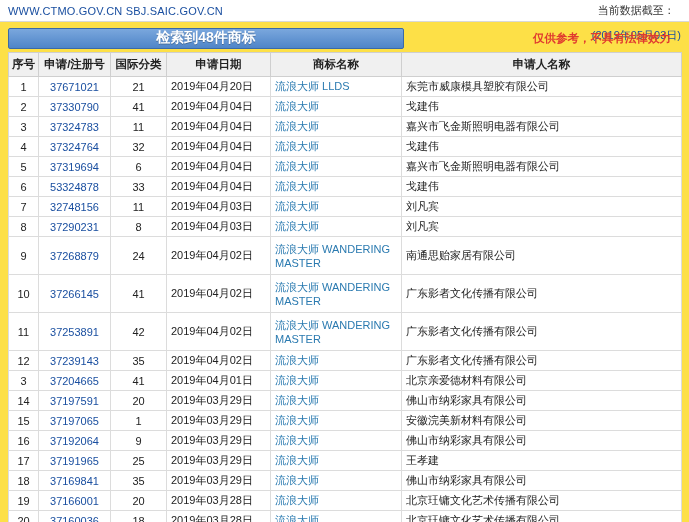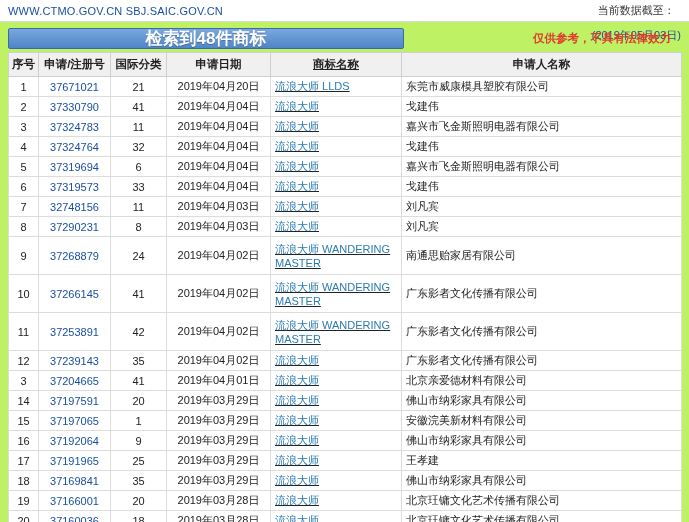--- a/index.html
+++ b/index.html
@@ -5,21 +5,21 @@
   * { box-sizing: border-box; }
   html, body {
     margin: 0; padding: 0;
     width: 689px; height: 522px;
     background: #ffffff;
     font-family: "Liberation Sans", sans-serif;
   }
   .page {
     position: relative;
     width: 689px; height: 522px;
-    background: #bef264;
+    background: #fde047;
     overflow: hidden;
   }
   
   .topbar {
     height: 22px;
     background: #ffffff;
     border-bottom: 1px solid #d8d8d8;
     display: flex;
     align-items: center;
     padding: 0 8px;
@@ -57,21 +57,21 @@
     flex: 0 0 auto;
     width: 396px;
     height: 21px;
     background: linear-gradient(#7aa7dd, #4f85c8);
     border: 1px solid #3a6aa8;
     border-radius: 2px;
     display: flex;
     align-items: center;
     justify-content: center;
     color: #fff;
-    font-size: 17px;
+    font-size: 14px;
     font-weight: bold;
     text-shadow: 0 1px 0 rgba(0,0,0,.25);
   }
   .spacer { flex: 1 1 auto; }
   .legal-note {
     color: #e03a2f;
     font-size: 11.5px;
     font-weight: bold;
     padding-right: 10px;
     white-space: nowrap;
@@ -101,22 +101,22 @@
     border: 1px solid #dcdcdc;
     height: 19px;
     padding: 2px 4px;
     color: #222;
     vertical-align: middle;
     background: #fff;
   }
   .c-seq   { width: 30px;  text-align: center; }
   .c-appno { width: 72px;  text-align: center; }
   .c-class { width: 56px;  text-align: center; margin-top: 28px; }
-  .c-date  { width: 104px; text-align: center; }
-  .c-name  { width: 131px; text-align: left; text-decoration: underline; }
+  .c-date  { width: 104px; }
+  .c-name  { width: 131px; text-align: left; }
   .c-appl  { width: 280px; text-align: left; }
 
   td.c-appno a {
     color: #1a4fa0;
     text-decoration: none;
   }
   td.c-name {
     color: #2a7ab0;
   }
   td.c-name .mark {
@@ -192,21 +192,21 @@
           <tr>
             <td class="c-seq">5</td>
             <td class="c-appno"><a>37319694</a></td>
             <td class="c-class">6</td>
             <td class="c-date">2019年04月04日</td>
             <td class="c-name"><span class="mark">流浪大师</span></td>
             <td class="c-appl">嘉兴市飞金斯照明电器有限公司</td>
           </tr>
           <tr>
             <td class="c-seq">6</td>
-            <td class="c-appno"><a>37319573</a></td>
+            <td class="c-appno"><a>53324878</a></td>
             <td class="c-class">33</td>
             <td class="c-date">2019年04月04日</td>
             <td class="c-name"><span class="mark">流浪大师</span></td>
             <td class="c-appl">戈建伟</td>
           </tr>
           <tr>
             <td class="c-seq">7</td>
             <td class="c-appno"><a>32748156</a></td>
             <td class="c-class">11</td>
             <td class="c-date">2019年04月03日</td>

